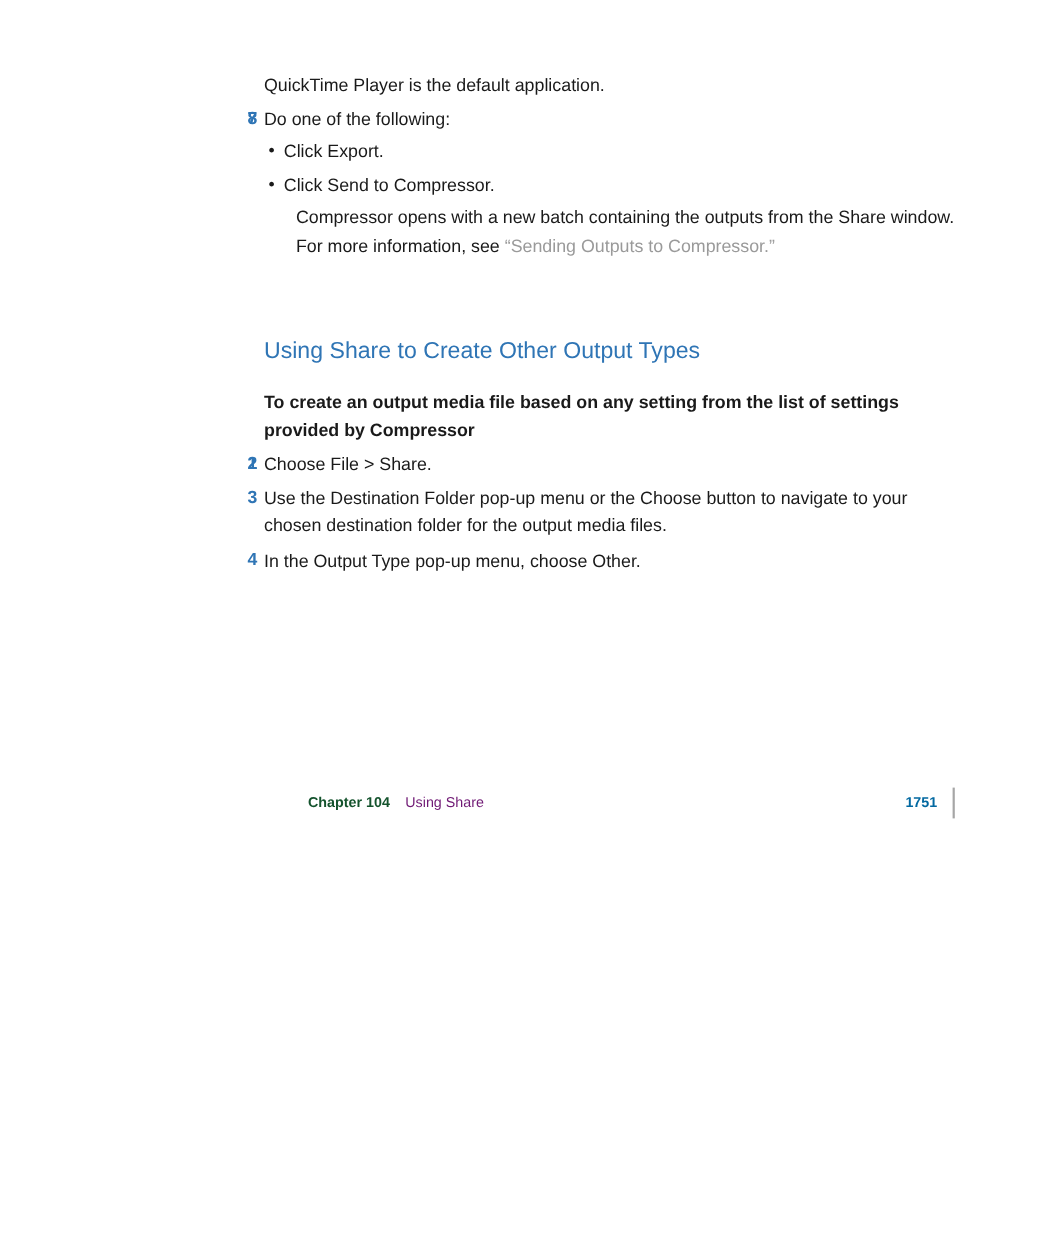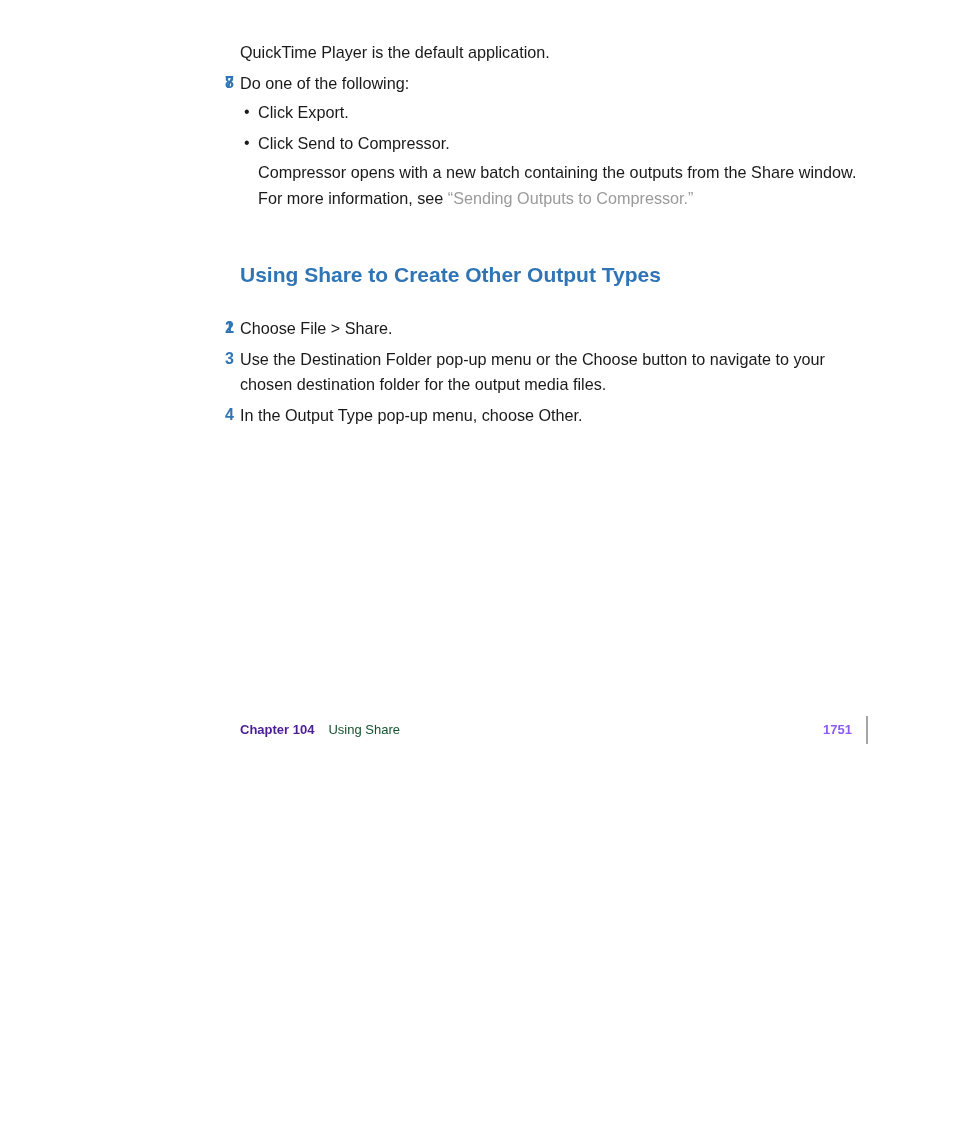--- a/index.html
+++ b/index.html
@@ -11,21 +11,21 @@
     background: #fff;
     font-family: "Myriad Pro", "Segoe UI", "Helvetica Neue", Arial, sans-serif;
     color: #1a1a1a;
     -webkit-font-smoothing: antialiased;
   }
   .page {
     position: relative;
     width: 954px;
     height: 804px;
     box-sizing: border-box;
-    padding: 40px 86px 0 240px;
+    padding: 66px 86px 0 240px;
   }
   .body-text {
     font-size: 16.2px;
     line-height: 1.55;
     color: #1a1a1a;
   }
   .ol {
     list-style: none;
     padding: 0;
     margin: 0;
@@ -64,23 +64,23 @@
   }
   .para {
     margin: 0 0 6px 0;
   }
   .note-label {
     font-weight: 700;
     font-style: italic;
   }
   .heading {
     color: #2f75b5;
-    font-weight: 700;
+    font-weight: 400;
     font-size: 21px;
-    margin: 26px 0 4px 0;
+    margin: 44px 0 4px 0;
     line-height: 1.3;
   }
   .bold {
     font-weight: 700;
   }
   .link {
     color: #9a9a9a;
   }
   .spacer-md { height: 18px; }
   .footer {
@@ -90,30 +90,31 @@
     bottom: 60px;
     height: 28px;
     border-right: 2px solid #a6a6a6;
     display: flex;
     align-items: center;
     font-size: 13px;
     padding-right: 14px;
   }
   .footer .chapter-label {
     font-weight: 700;
-    color: #4c1d95;
+    color: #14532d;
+    margin-left: 40px;
   }
   .footer .chapter-title {
-    color: #14532d;
+    color: #701a75;
     margin-left: 14px;
   }
   .footer .pagenum {
     margin-left: auto;
     font-weight: 700;
-    color: #8b5cf6;
+    color: #0369a1;
   }
 </style>
 </head>
 <body>
 
 <div class="page body-text">
 
   <p class="para">QuickTime Player is the default application.</p>
 
   <ol class="ol">
@@ -124,35 +125,36 @@
       <span class="num">8</span>
       <span>Do one of the following:</span>
       <ul class="sub-ul">
         <li>
           <span class="bullet">•</span>
           <span>Click Export.</span>
         </li>
         <li>
           <span class="bullet">•</span>
           <span>Click Send to Compressor.</span>
-          <p class="para" style="margin-top:4px;">
+          <p class="para" style="margin-top:4px;margin-left:11px;">
             <span>Compressor opens with a new batch containing the outputs from the Share window. For more information, see </span><span class="link">“Sending Outputs to Compressor.”</span>
           </p>
         </li>
       </ul>
     </li>
   </ol>
 
   <div class="spacer-md"></div>
 
 
   <h2 class="heading">Using Share to Create Other Output Types</h2>
 
   <div class="spacer-md"></div>
 
+  <p class="para bold">To create an output media file based on any setting from the list of settings provided by Compressor</p>
 
   <ol class="ol">
     <li>
       <span class="num">1</span>
     </li>
     <li>
       <span class="num">2</span>
       <span>Choose File &gt; Share.</span>
     </li>
     <li>

